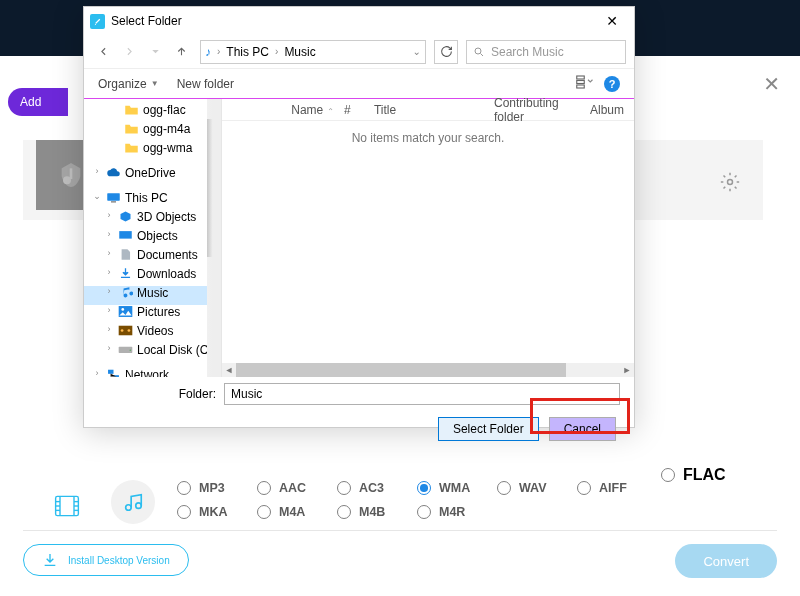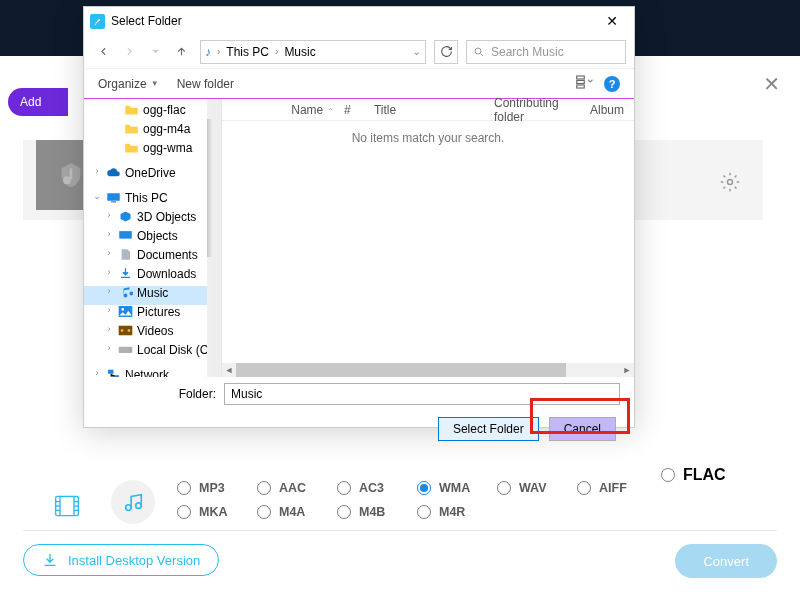--- a/index.html
+++ b/index.html
@@ -85,21 +85,21 @@
 .iconbox svg { width: 28px; height: 28px; }
 .fmt-circle { width: 44px; height: 44px; border-radius: 50%; background: #f1f1f1; display: flex; align-items: center; justify-content: center; margin-right: 22px; }
 .fmt-circle svg { width: 22px; height: 22px; }
 .radios { display: grid; grid-template-columns: repeat(6, 80px); grid-template-rows: 24px 24px; align-items: center; font-size: 12.5px; color: #5a5a5a; }
 .radio { display: flex; align-items: center; gap: 8px; cursor: pointer; }
 .rdot { width: 14px; height: 14px; border: 1.8px solid #7f7f7f; border-radius: 50%; display: inline-block; position: relative; }
 .radio.checked .rdot { border-color: #1e88e5; }
 .radio.checked .rdot::after { content: ""; position: absolute; inset: 2.2px; background: #1e88e5; border-radius: 50%; }
 
 .divider { position: absolute; top: 530px; left: 23px; right: 23px; height: 1px; background: #e6e6e6; }
-.install { position: absolute; top: 544px; left: 23px; height: 32px; border: 1px solid #2bbdef; border-radius: 16px; display: flex; align-items: center; padding: 0 18px; gap: 10px; color: #2bbdef; font-size: 13px; cursor: pointer; }
+.install { position: absolute; top: 544px; left: 23px; height: 32px; border: 1px solid #2bbdef; border-radius: 16px; display: flex; align-items: center; padding: 0 18px; gap: 10px; color: #2bbdef; font-size: 10px; cursor: pointer; }
 .install svg { width: 16px; height: 16px; }
 .convert { position: absolute; top: 544px; right: 23px; height: 34px; padding: 0 28px; background: #a7d9f2; color: #fff; border-radius: 17px; display: flex; align-items: center; font-size: 13px; cursor: pointer; }
 </style>
 </head>
 <body>
 
 <div class="bg-topbar"></div>
 <div class="bg-close">✕</div>
 <div class="bg-addbtn">Add </div>
 <div class="bg-panel"></div>

